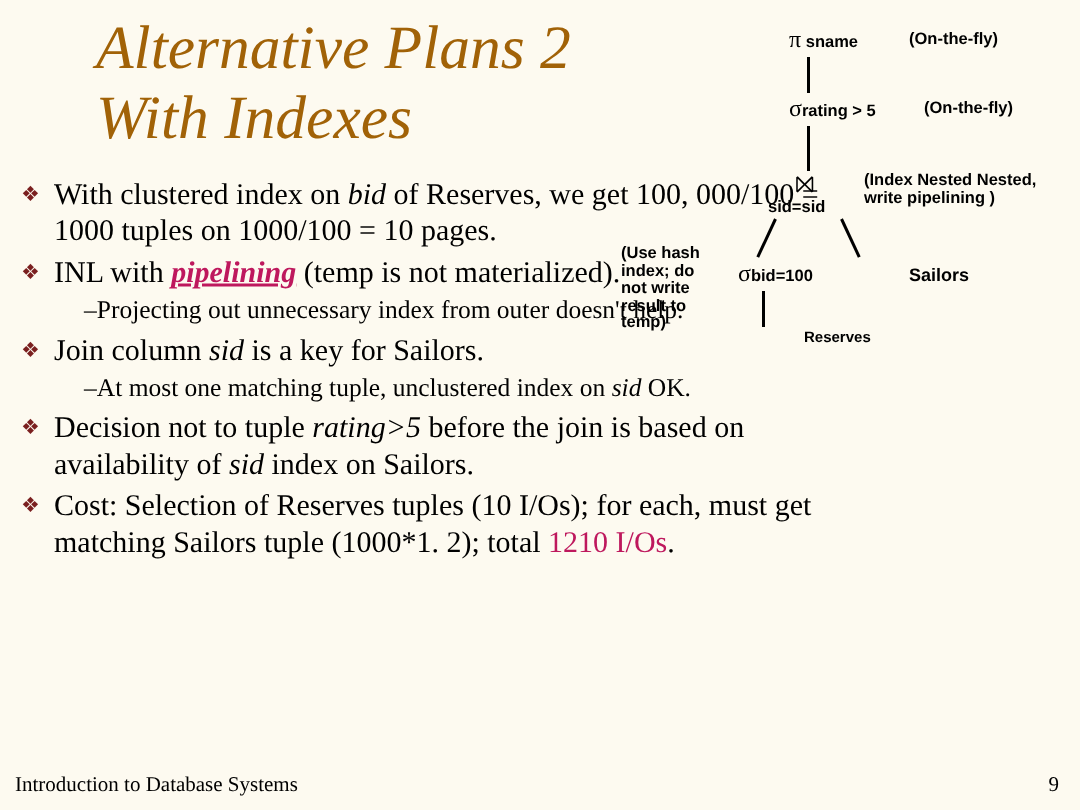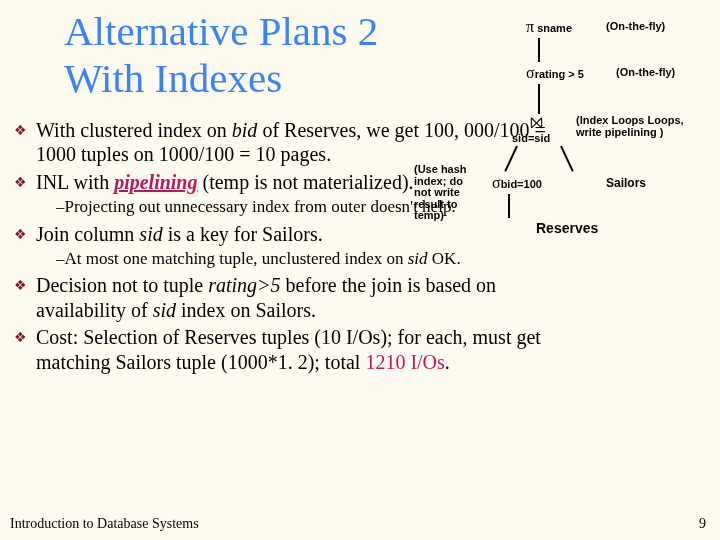--- a/index.html
+++ b/index.html
@@ -12,24 +12,25 @@
     position: relative;
     overflow: hidden;
   }
   .title-area {
     position: absolute;
     left: 64px;
     top: 8px;
     width: 360px;
   }
   .title-area h1 {
+    font-style: italic;
     font-weight: normal;
     font-size: 41px;
     line-height: 1.15;
-    color: #3b82f6;
+    color: #a16207;
   }
   .content-area {
     position: absolute;
     left: 8px;
     top: 118px;
     width: 540px;
   }
   ul.bullets { list-style: none; }
   ul.bullets > li {
     position: relative;
@@ -143,36 +144,36 @@
     <span class="dsym">σ</span><span style="font-size:11px;">rating &gt; 5</span>
   </div>
   <div class="dnode dnote" style="left:160px; top:48px;">(On-the-fly)</div>
   <div class="dline" style="left:82px; top:66px; width:2px; height:30px;"></div>
 
   <div class="dnode" style="left:74px; top:96px;">
     <span class="dsym">⨝</span>
   </div>
   <div class="dnode" style="left:56px; top:114px; font-size:11px;">sid=sid</div>
   <div class="dnode dnote" style="left:120px; top:96px; line-height:1.1;">
-    <span>(Index Loops Loops,</span><br>
+    <span>(Index Nested Nested,</span><br>
     <span>write pipelining )</span>
   </div>
 
   <div class="dline" style="left:60px; top:128px; width:2px; height:28px; transform:rotate(25deg); transform-origin:top;"></div>
   <div class="dline" style="left:104px; top:128px; width:2px; height:28px; transform:rotate(-25deg); transform-origin:top;"></div>
 
   <div class="dnode" style="left:36px; top:156px;">
     <span class="dsym">σ</span><span style="font-size:11px;">bid=100</span>
   </div>
   <div class="dnode dnote" style="left:-42px; top:146px; width:78px; line-height:1.05; text-align:left; white-space:normal;"><span style="white-space:pre-line;">(Use hash
 index; do
 not write
 result to
 temp)</span></div>
 
   <div class="dnode" style="left:150px; top:158px; font-size:12px;">Sailors</div>
 
   <div class="dline" style="left:52px; top:176px; width:2px; height:24px;"></div>
-  <div class="dnode" style="left:80px; top:202px; font-size:14px;">Reserves</div>
+  <div class="dnode" style="left:80px; top:202px; font-size:10px;">Reserves</div>
 </div>
 
 <div class="footer">Introduction to Database Systems</div>
 <div class="page-num">9</div>
 
 </body></html>

